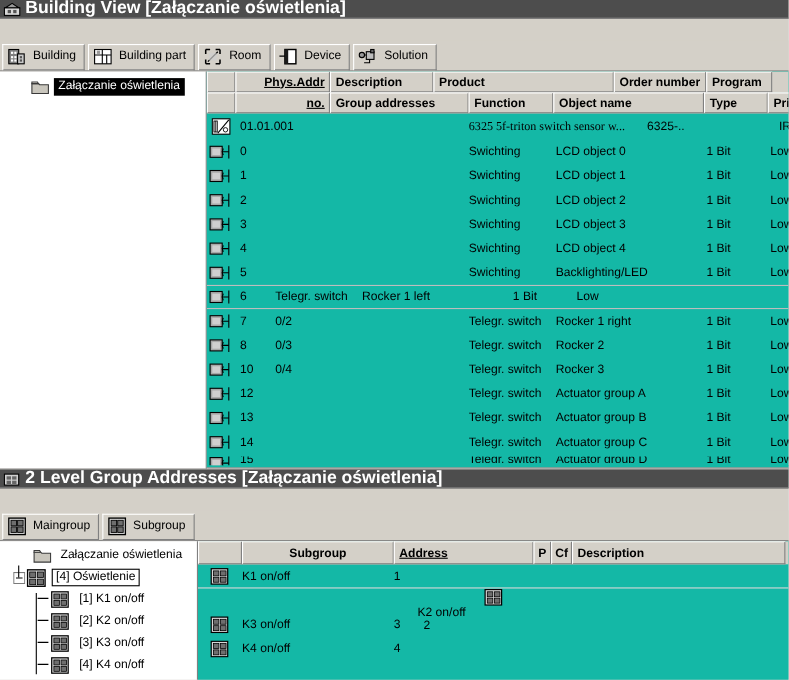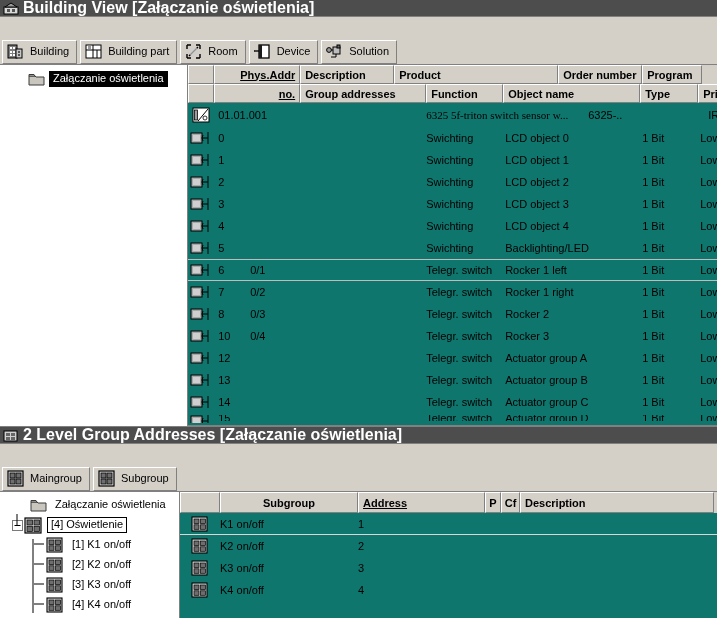--- a/index.html
+++ b/index.html
@@ -44,21 +44,21 @@
   }
   .tbtn .ic { width: 19px; height: 19px; margin-right: 5px; flex: 0 0 auto; }
   .tbtn .lbl { line-height: 1; }
 
   
   .panes { display: flex; width: 100%; }
   .pane-tree {
     background: #ffffff; border-right: 1px solid #808080;
     position: relative; overflow: hidden;
   }
-  .pane-list { background: #0f766e; position: relative; overflow: hidden; flex: 1 1 auto; }
+  .pane-list { background: #14b8a6; position: relative; overflow: hidden; flex: 1 1 auto; }
 
   
   .tree { padding: 4px 0 0 4px; }
   .tnode { display: flex; align-items: center; height: 20px; white-space: nowrap; padding-left: 24px; }
   .tnode .ticon { width: 17px; height: 15px; margin-right: 4px; flex: 0 0 auto; }
   .tnode .tlabel { padding: 1px 4px; line-height: 1.2; }
   .tnode.sel .tlabel { background: #000000; color: #ffffff; }
   .tnode.focus .tlabel { border: 1px solid #000000; padding: 0px 3px; }
 
   
@@ -372,21 +372,20 @@
             <div class="objicon">
                 <svg width="22" height="14" viewBox="0 0 22 14">
                   <rect x="1" y="2" width="11" height="10" fill="#a8a8a8" stroke="#000"></rect>
                   <rect x="3" y="4" width="7" height="6" fill="#cfcfcf"></rect>
                   <line x1="12" y1="7" x2="18" y2="7" stroke="#000"></line>
                   <line x1="18" y1="1" x2="18" y2="13" stroke="#000"></line>
                   <path d="M13 4 L12 7 L13 10" fill="none" stroke="#000"></path>
                 </svg>
               </div>
             <div class="cell" style="width:36px;padding-left:4px;">6</div>
-            <div class="cell" style="width:176px;">0/1</div>
             <div class="cell" style="width:79px;">Telegr. switch</div>
             <div class="cell" style="width:137px;">Rocker 1 left</div>
             <div class="cell" style="width:58px;">1 Bit</div>
             <div class="cell" style="width:60px;">Low</div>
           </div>
 
           <div class="row">
             <div class="objicon">
                 <svg width="22" height="14" viewBox="0 0 22 14">
                   <rect x="1" y="2" width="11" height="10" fill="#a8a8a8" stroke="#000"></rect>
@@ -706,64 +705,64 @@
                 <rect x="9.5" y="8.8" width="5" height="4.5" fill="#6e6e6e" stroke="#000" stroke-width="0.7"></rect>
               </svg>
             </div>
             <div class="cell" style="width:138px;">K1 on/off</div>
             <div class="cell" style="width:127px;">1</div>
             <div class="cell" style="width:16px;"></div>
             <div class="cell" style="width:19px;"></div>
             <div class="cell" style="width:194px;"></div>
           </div>
 
+          <div class="row" style="height:22px;flex-direction:column;">
+            <div class="objicon" style="width:40px;">
+              <svg width="18" height="16" viewBox="0 0 18 16">
+                <rect x="1" y="1" width="15" height="14" fill="#d8d8d8" stroke="#000" stroke-width="1.1"></rect>
+                <rect x="3" y="3" width="5" height="4.5" fill="#6e6e6e" stroke="#000" stroke-width="0.7"></rect>
+                <rect x="9.5" y="3" width="5" height="4.5" fill="#6e6e6e" stroke="#000" stroke-width="0.7"></rect>
+                <rect x="3" y="8.8" width="5" height="4.5" fill="#6e6e6e" stroke="#000" stroke-width="0.7"></rect>
+                <rect x="9.5" y="8.8" width="5" height="4.5" fill="#6e6e6e" stroke="#000" stroke-width="0.7"></rect>
+              </svg>
+            </div>
+            <div class="cell" style="width:138px;">K2 on/off</div>
+            <div class="cell" style="width:127px;">2</div>
+            <div class="cell" style="width:16px;"></div>
+            <div class="cell" style="width:19px;"></div>
+            <div class="cell" style="width:194px;"></div>
+          </div>
+
           <div class="row" style="height:22px;">
             <div class="objicon" style="width:40px;">
               <svg width="18" height="16" viewBox="0 0 18 16">
                 <rect x="1" y="1" width="15" height="14" fill="#d8d8d8" stroke="#000" stroke-width="1.1"></rect>
                 <rect x="3" y="3" width="5" height="4.5" fill="#6e6e6e" stroke="#000" stroke-width="0.7"></rect>
                 <rect x="9.5" y="3" width="5" height="4.5" fill="#6e6e6e" stroke="#000" stroke-width="0.7"></rect>
                 <rect x="3" y="8.8" width="5" height="4.5" fill="#6e6e6e" stroke="#000" stroke-width="0.7"></rect>
                 <rect x="9.5" y="8.8" width="5" height="4.5" fill="#6e6e6e" stroke="#000" stroke-width="0.7"></rect>
               </svg>
             </div>
-            <div class="cell" style="width:138px;">K2 on/off</div>
-            <div class="cell" style="width:127px;">2</div>
+            <div class="cell" style="width:138px;">K3 on/off</div>
+            <div class="cell" style="width:127px;">3</div>
             <div class="cell" style="width:16px;"></div>
             <div class="cell" style="width:19px;"></div>
             <div class="cell" style="width:194px;"></div>
           </div>
 
           <div class="row" style="height:22px;">
             <div class="objicon" style="width:40px;">
               <svg width="18" height="16" viewBox="0 0 18 16">
                 <rect x="1" y="1" width="15" height="14" fill="#d8d8d8" stroke="#000" stroke-width="1.1"></rect>
                 <rect x="3" y="3" width="5" height="4.5" fill="#6e6e6e" stroke="#000" stroke-width="0.7"></rect>
                 <rect x="9.5" y="3" width="5" height="4.5" fill="#6e6e6e" stroke="#000" stroke-width="0.7"></rect>
                 <rect x="3" y="8.8" width="5" height="4.5" fill="#6e6e6e" stroke="#000" stroke-width="0.7"></rect>
                 <rect x="9.5" y="8.8" width="5" height="4.5" fill="#6e6e6e" stroke="#000" stroke-width="0.7"></rect>
               </svg>
             </div>
-            <div class="cell" style="width:138px;">K3 on/off</div>
-            <div class="cell" style="width:127px;">3</div>
-            <div class="cell" style="width:16px;"></div>
-            <div class="cell" style="width:19px;"></div>
-            <div class="cell" style="width:194px;"></div>
-          </div>
-
-          <div class="row" style="height:22px;">
-            <div class="objicon" style="width:40px;">
-              <svg width="18" height="16" viewBox="0 0 18 16">
-                <rect x="1" y="1" width="15" height="14" fill="#d8d8d8" stroke="#000" stroke-width="1.1"></rect>
-                <rect x="3" y="3" width="5" height="4.5" fill="#6e6e6e" stroke="#000" stroke-width="0.7"></rect>
-                <rect x="9.5" y="3" width="5" height="4.5" fill="#6e6e6e" stroke="#000" stroke-width="0.7"></rect>
-                <rect x="3" y="8.8" width="5" height="4.5" fill="#6e6e6e" stroke="#000" stroke-width="0.7"></rect>
-                <rect x="9.5" y="8.8" width="5" height="4.5" fill="#6e6e6e" stroke="#000" stroke-width="0.7"></rect>
-              </svg>
-            </div>
             <div class="cell" style="width:138px;">K4 on/off</div>
             <div class="cell" style="width:127px;">4</div>
             <div class="cell" style="width:16px;"></div>
             <div class="cell" style="width:19px;"></div>
             <div class="cell" style="width:194px;"></div>
           </div>
 
         </div>
       </div>
     </div>

